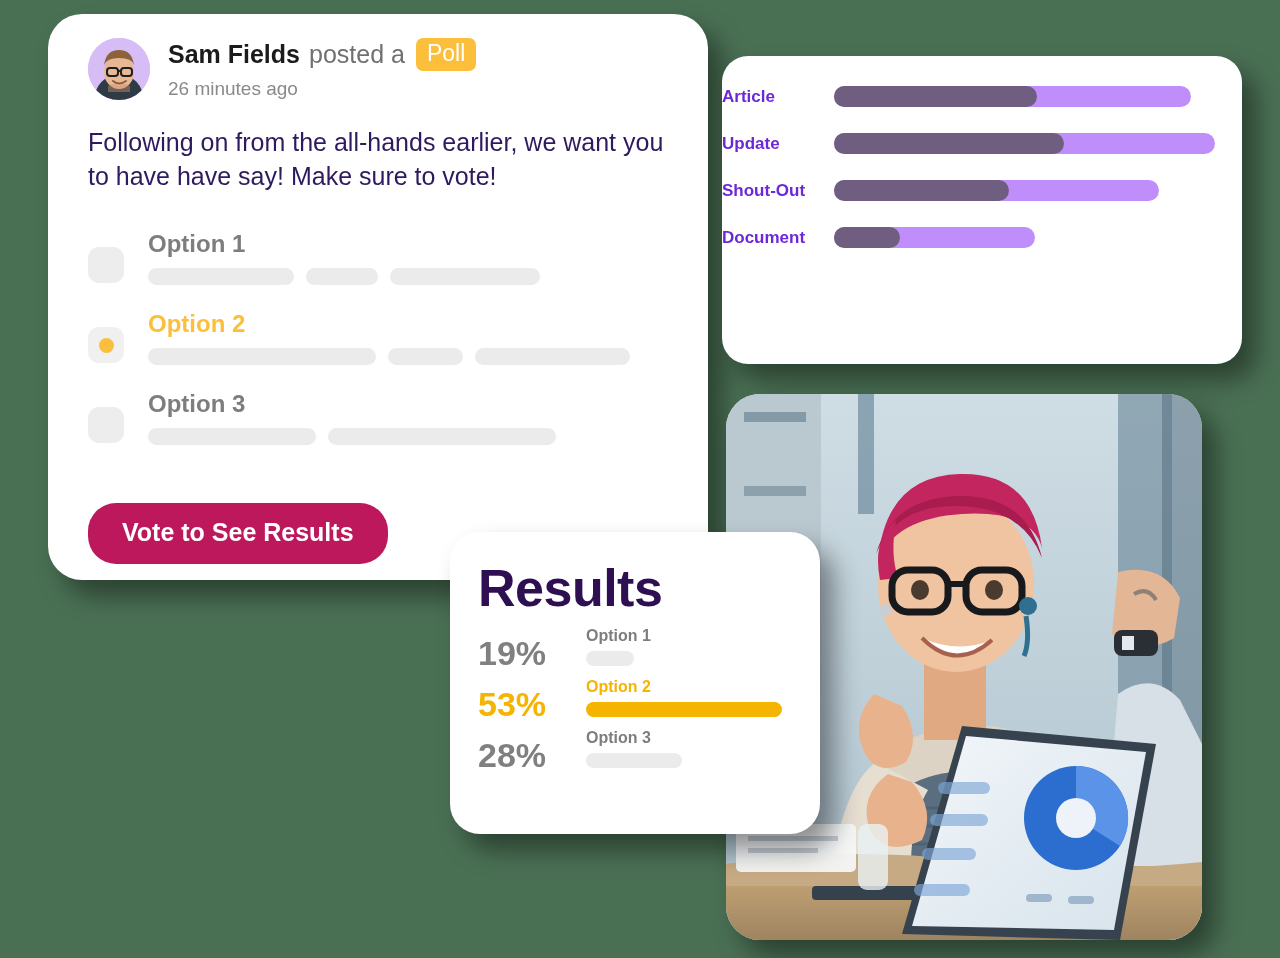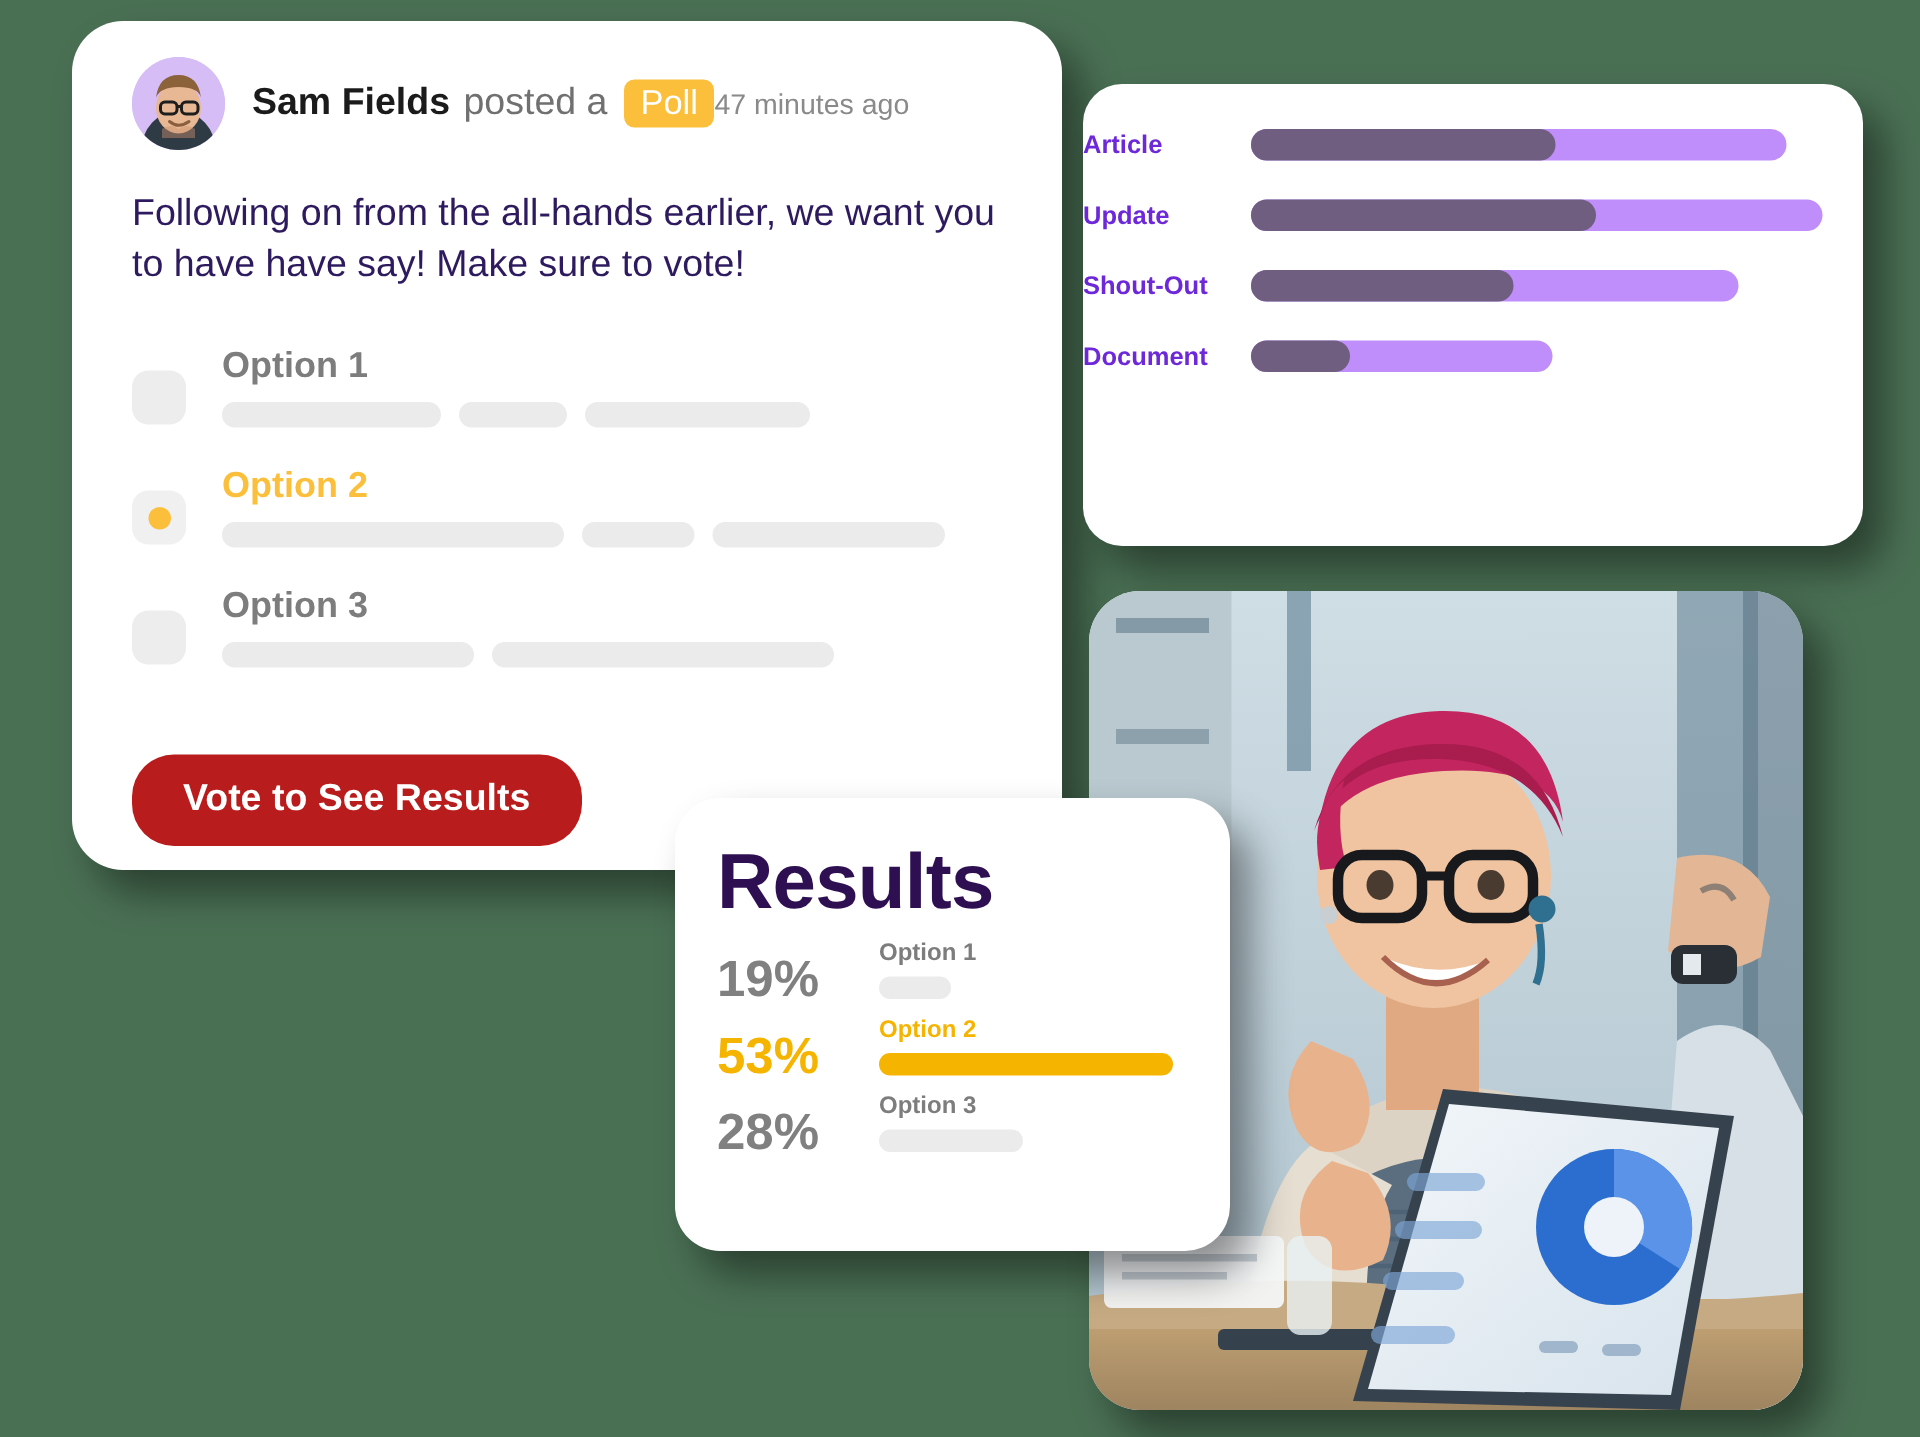--- a/index.html
+++ b/index.html
@@ -46,20 +46,21 @@
     border-radius: 50%;
     background: #D6BDF5;
     overflow: hidden;
     flex: none;
     position: relative;
   }
   .avatar svg { display: block; width: 62px; height: 62px; }
   .poster-meta {
     margin-left: 18px;
     display: flex;
+    flex-direction: column;
     justify-content: flex-start;
   }
   .poster-line {
     display: flex;
     align-items: center;
     font-size: 25px;
     color: #3C3C3C;
     line-height: 1.1;
   }
   .poster-name {
@@ -140,21 +141,21 @@
     gap: 12px;
     align-items: center;
   }
   .skeleton {
     height: 17px;
     border-radius: 9px;
     background: #EBEBEB;
   }
   .vote-btn {
     margin: 36px 0 0 0;
-    background: #b91c1c;
+    background: #be185d;
     color: #FFFFFF;
     border: none;
     border-radius: 28px;
     font-family: "Liberation Sans", sans-serif;
     font-size: 25px;
     font-weight: bold;
     padding: 15px 34px 17px 34px;
     cursor: pointer;
     display: inline-block;
   }
@@ -314,21 +315,21 @@
           <line x1="30" y1="33" x2="33" y2="33" stroke="#1E1E1E" stroke-width="2"></line>
           <path d="M25 43 Q31 48 38 43" stroke="#8B5E3C" stroke-width="2" fill="none" stroke-linecap="round"></path>
         </svg>
       </div>
       <div class="poster-meta">
         <div class="poster-line">
           <span class="poster-name">Sam Fields</span>
           <span class="posted-a">posted a</span>
           <span class="poll-badge">Poll</span>
         </div>
-        <div class="post-time">47 minutes ago</div>
+        <div class="post-time">26 minutes ago</div>
       </div>
     </div>
 
     <div class="poll-body">
       <p class="poll-text">Following on from the all-hands earlier, we want you to have have say! Make sure to vote!</p>
 
       <div class="options">
 
         <div class="option-row">
           <div class="radio-box"></div>

